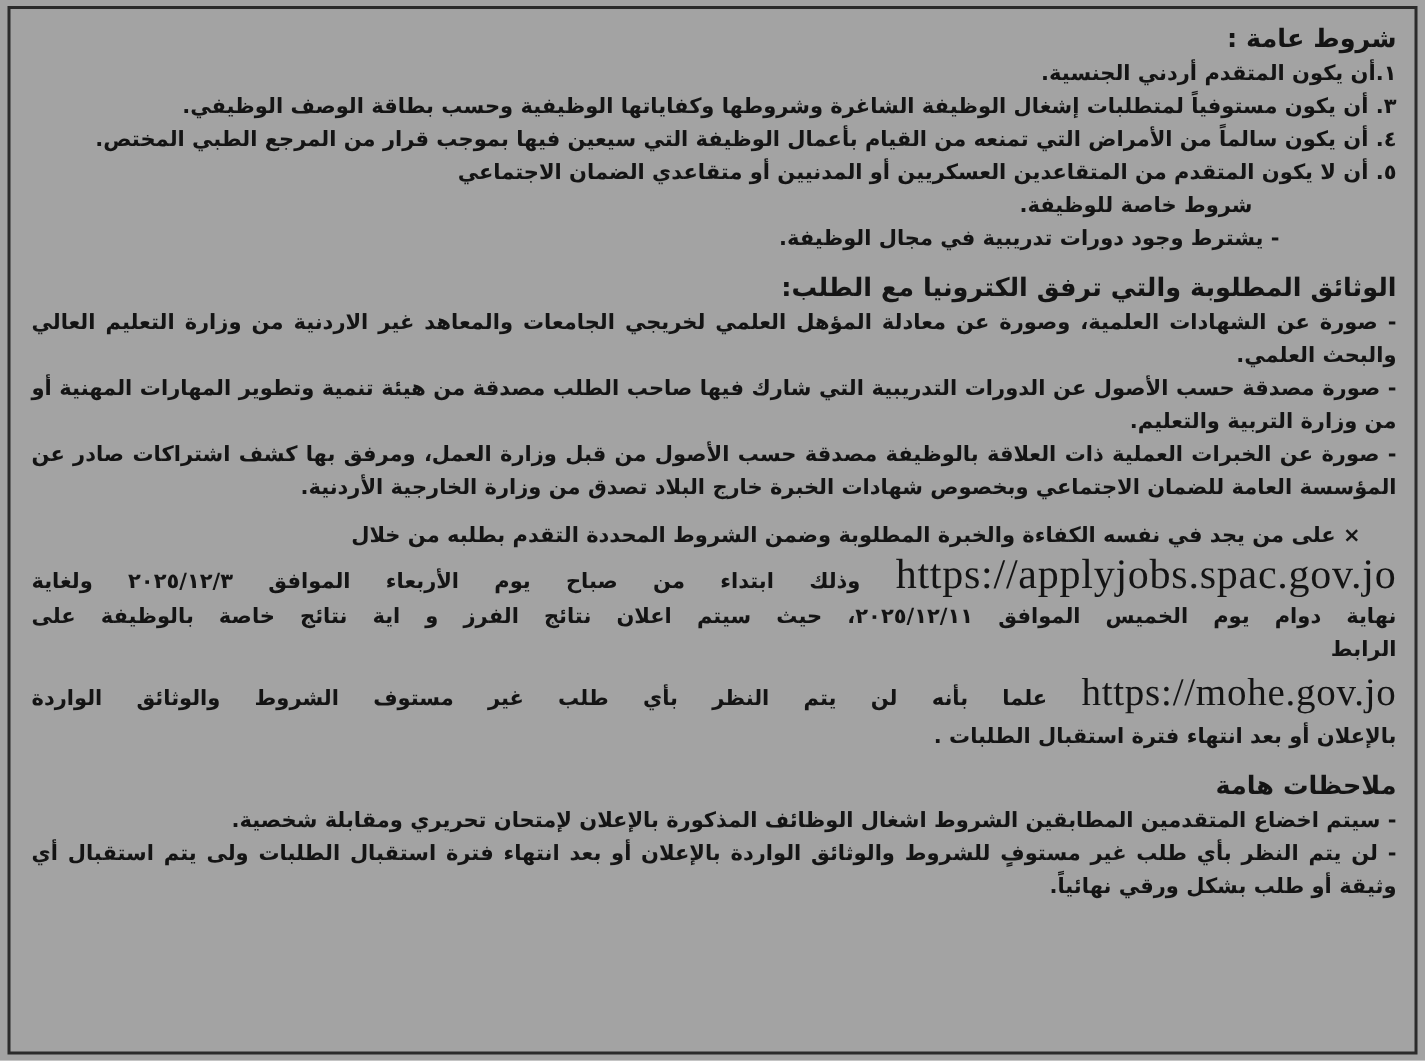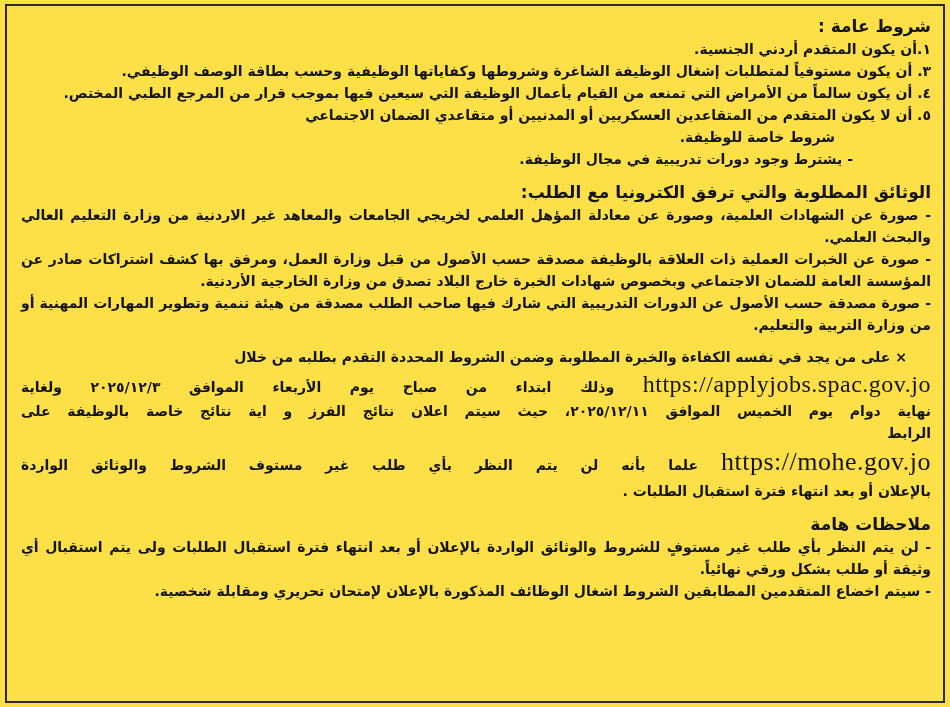--- a/index.html
+++ b/index.html
@@ -1,18 +1,18 @@
 <!DOCTYPE html>
 <html lang="ar"><head>
 <meta charset="utf-8">
 <style>
   html,body { margin:0; padding:0; background:#ffffff; }
   .doc {
     width:950px; height:707px; box-sizing:border-box;
-    padding:4px 5px; background:#fde047;
+    padding:4px 5px; background:#a3a3a3;
   }
   .frame {
     height:100%; box-sizing:border-box;
     border:2px solid #2b2b2b;
     padding:8px 12px 6px 14px;
     direction:rtl; text-align:right;
     font-family:"DejaVu Sans", sans-serif;
     font-weight:700; color:#141414;
     font-size:14px; line-height:22px;
     overflow:hidden;
@@ -27,21 +27,21 @@
   .item { text-align:justify; }
   .indent-1 { padding-right:96px; }
   .indent-2 { padding-right:78px; }
   .indent-3 { padding-right:24px; }
   .stretch { text-align:justify; text-align-last:justify; }
   .url {
     direction:ltr; unicode-bidi:embed;
     font-family:"Liberation Serif", serif;
     font-weight:400; letter-spacing:0.5px;
   }
-  .url-lg { font-size:24px; line-height:32px; }
+  .url-lg { font-size:28px; line-height:32px; }
   .url-xl { font-size:26px; line-height:36px; }
   .app-block { margin-top:8px; }
   .notes-block { margin-top:6px; }
 </style>
 </head>
 <body>
 
 <div class="doc">
   <div class="frame">
 
@@ -51,33 +51,33 @@
       <p class="item">٣. أن يكون مستوفياً لمتطلبات إشغال الوظيفة الشاغرة وشروطها وكفاياتها الوظيفية وحسب بطاقة الوصف الوظيفي.</p>
       <p class="item">٤. أن يكون سالماً من الأمراض التي تمنعه من القيام بأعمال الوظيفة التي سيعين فيها بموجب قرار من المرجع الطبي المختص.</p>
       <p class="item">٥. أن لا يكون المتقدم من المتقاعدين العسكريين أو المدنيين أو متقاعدي الضمان الاجتماعي</p>
       <p class="indent-1">شروط خاصة للوظيفة.</p>
       <p class="indent-2">- يشترط وجود دورات تدريبية في مجال الوظيفة.</p>
     </div>
 
     <div class="sec">
       <p class="heading">الوثائق المطلوبة والتي ترفق الكترونيا مع الطلب:</p>
       <p class="item">- صورة عن الشهادات العلمية، وصورة عن معادلة المؤهل العلمي لخريجي الجامعات والمعاهد غير الاردنية من وزارة التعليم العالي والبحث العلمي.</p>
+      <p class="item">- صورة مصدقة حسب الأصول عن الدورات التدريبية التي شارك فيها صاحب الطلب مصدقة من هيئة تنمية وتطوير المهارات المهنية أو من وزارة التربية والتعليم.</p>
       <p class="item">- صورة عن الخبرات العملية ذات العلاقة بالوظيفة مصدقة حسب الأصول من قبل وزارة العمل، ومرفق بها كشف اشتراكات صادر عن المؤسسة العامة للضمان الاجتماعي وبخصوص شهادات الخبرة خارج البلاد تصدق من وزارة الخارجية الأردنية.</p>
-      <p class="item">- صورة مصدقة حسب الأصول عن الدورات التدريبية التي شارك فيها صاحب الطلب مصدقة من هيئة تنمية وتطوير المهارات المهنية أو من وزارة التربية والتعليم.</p>
     </div>
 
     <div class="sec app-block">
       <p class="indent-3">× على من يجد في نفسه الكفاءة والخبرة المطلوبة وضمن الشروط المحددة التقدم بطلبه من خلال</p>
       <p class="stretch"><span class="url url-lg">https://applyjobs.spac.gov.jo</span> <span>وذلك ابتداء من صباح يوم الأربعاء الموافق ٢٠٢٥/١٢/٣ ولغاية</span></p>
       <p class="stretch">نهاية دوام يوم الخميس الموافق ٢٠٢٥/١٢/١١، حيث سيتم اعلان نتائج الفرز و اية نتائج خاصة بالوظيفة على</p>
       <p>الرابط</p>
       <p class="stretch"><span class="url url-xl">https://mohe.gov.jo</span> <span>علما بأنه لن يتم النظر بأي طلب غير مستوف الشروط والوثائق الواردة</span></p>
       <p>بالإعلان أو بعد انتهاء فترة استقبال الطلبات .</p>
     </div>
 
     <div class="sec notes-block">
       <p class="heading">ملاحظات هامة</p>
+      <p class="item">- سيتم اخضاع المتقدمين المطابقين الشروط اشغال الوظائف المذكورة بالإعلان لإمتحان تحريري ومقابلة شخصية.</p>
       <p class="item">- لن يتم النظر بأي طلب غير مستوفٍ للشروط والوثائق الواردة بالإعلان أو بعد انتهاء فترة استقبال الطلبات ولى يتم استقبال أي وثيقة أو طلب بشكل ورقي نهائياً.</p>
-      <p class="item">- سيتم اخضاع المتقدمين المطابقين الشروط اشغال الوظائف المذكورة بالإعلان لإمتحان تحريري ومقابلة شخصية.</p>
     </div>
 
   </div>
 </div>
 
 </body></html>

